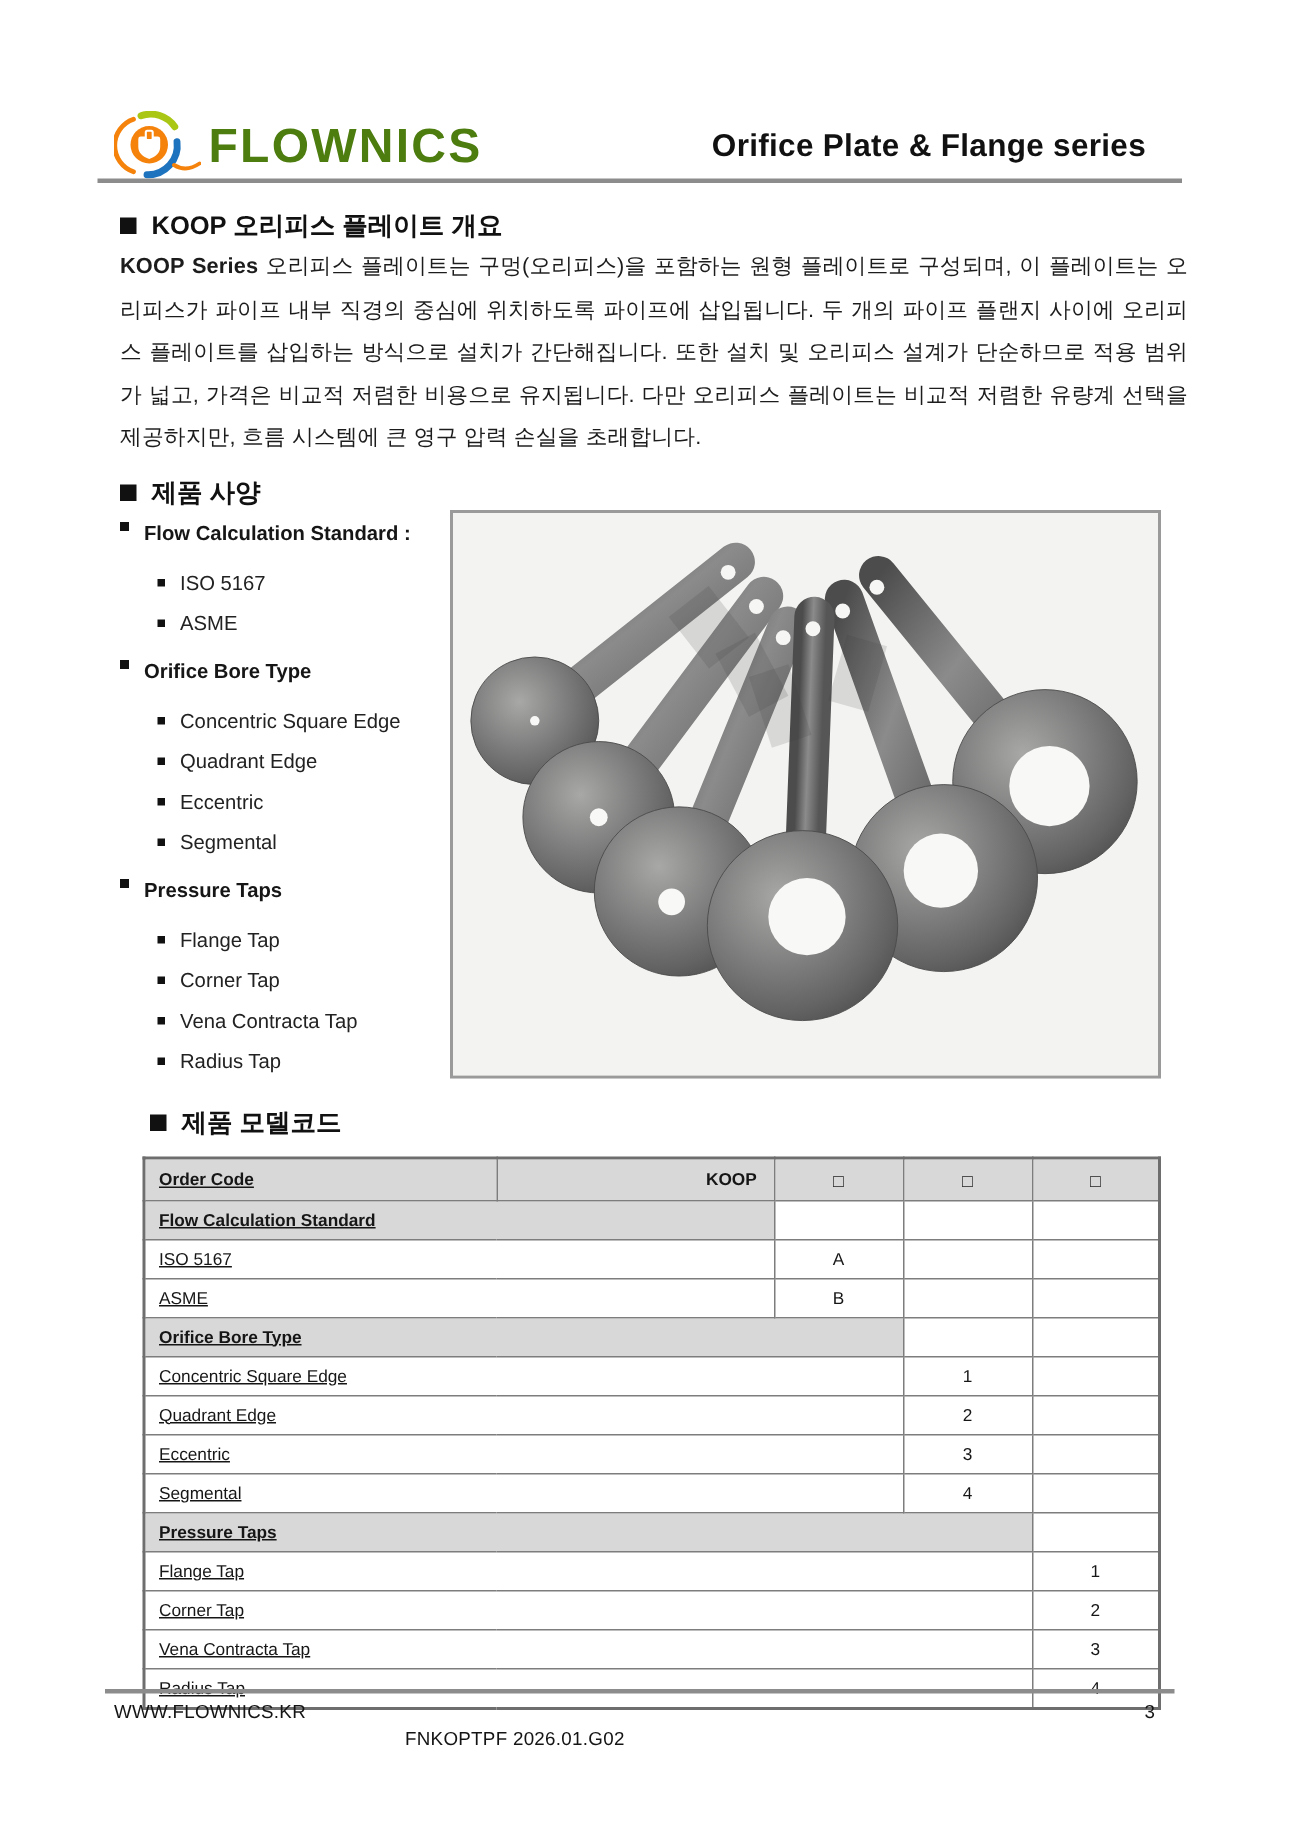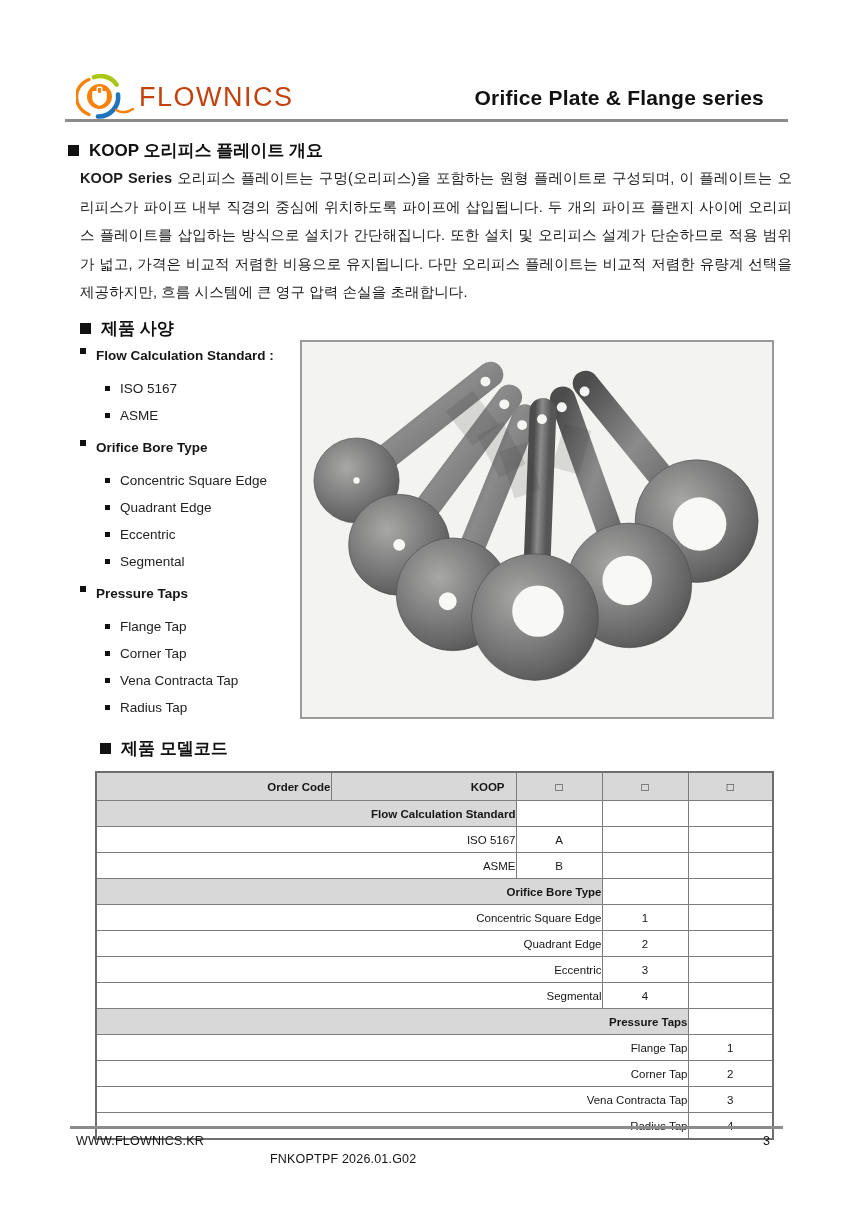--- a/index.html
+++ b/index.html
@@ -3,21 +3,21 @@
 <meta charset="utf-8">
 <style>
   html,body{margin:0;padding:0;background:#e8e8e8;}
   .page{
     position:relative;width:868px;height:1229px;background:#ffffff;
     margin:0 auto;overflow:hidden;
     font-family:"Liberation Sans","DejaVu Sans",sans-serif;color:#1b1b1b;
   }
   
   .logo{position:absolute;left:76px;top:74px;display:flex;align-items:center;gap:5px;}
-  .brand-text{font-size:27px;font-weight:400;letter-spacing:1.5px;color:#c2410c;line-height:46px;}
+  .brand-text{font-size:32px;font-weight:700;letter-spacing:1.5px;color:#4d7c0f;line-height:46px;}
   .doc-title{position:absolute;top:86px;right:104px;font-size:21px;font-weight:700;letter-spacing:0.2px;color:#111;text-align:right;}
   .header-rule{position:absolute;left:65px;right:80px;top:119px;height:3px;background:#8c8c8c;}
   
   .sec-head{position:absolute;display:flex;align-items:center;gap:10px;font-size:17px;font-weight:700;color:#111;}
   .sec-sq{width:11px;height:11px;background:#111;flex:0 0 auto;}
   
   .overview-body{position:absolute;left:80px;top:164px;width:712px;font-size:14.5px;line-height:28.6px;text-align:justify;color:#1c1c1c;letter-spacing:0.1px;}
   .overview-body b{font-weight:700;}
   
   .specs{position:absolute;left:80px;top:348px;width:235px;}
@@ -27,21 +27,21 @@
   .sq-b{width:6px;height:6px;background:#111;flex:0 0 auto;}
   .sq-s{width:5px;height:5px;background:#111;flex:0 0 auto;}
   
   .photo-box{position:absolute;left:300px;top:340px;width:474px;height:379px;border:2px solid #9a9a9a;background:#f3f3f1;box-sizing:border-box;}
   .photo-box svg{display:block;width:100%;height:100%;}
   
   .mc-table{position:absolute;left:95px;top:771px;width:677px;border-collapse:collapse;font-size:11.5px;color:#161616;border:2px solid #6e6e6e;table-layout:fixed;}
   .mc-table td{border:1px solid #7d7d7d;height:25px;padding:0;background:#ffffff;overflow:hidden;white-space:nowrap;}
   .mc-table tr.hdr td{height:27px;}
   .mc-table td.gray{background:#d8d8d8;}
-  .mc-table td.lbl{padding-left:9px;text-align:right;}
+  .mc-table td.lbl{padding-left:9px;text-align:left;text-decoration:underline;}
   .mc-table td.bold{font-weight:700;}
   .mc-table td.ctr{text-align:center;}
   .mc-table td.koop{text-align:right;padding-right:11px;font-weight:700;}
   .mc-table td.box{font-size:12px;text-align:center;color:#222;}
   
   .footer-rule{position:absolute;left:70px;right:85px;top:1126px;height:3px;background:#8c8c8c;}
   .footer-site{position:absolute;left:76px;top:1134px;font-size:12.5px;color:#141414;letter-spacing:0.2px;}
   .footer-doc{position:absolute;left:270px;top:1152px;font-size:12.5px;color:#141414;letter-spacing:0.2px;}
   .footer-page{position:absolute;left:763px;top:1134px;font-size:12.5px;color:#141414;}
 </style>
@@ -64,21 +64,21 @@
       <circle cx="23.5" cy="22.5" r="12.5" fill="#F5820B"></circle>
 
       <path d="M17.8,17 h11.4 a1.6,1.6 0 0 1 1.6,1.6 v5.2 c0,4.2 -2.9,6.6 -7.3,8.2 c-4.4,-1.6 -7.3,-4 -7.3,-8.2 v-5.2 a1.6,1.6 0 0 1 1.6,-1.6 z" fill="#ffffff"></path>
       <rect x="21.2" y="13.2" width="4.6" height="6.2" rx="1" fill="#F5820B" stroke="#ffffff" stroke-width="1.4"></rect>
     </svg>
     <span class="brand-text">FLOWNICS</span>
   </div>
   <div class="doc-title">Orifice Plate &amp; Flange series</div>
   <div class="header-rule"></div>
 
-  <div class="sec-head" style="left:68px;top:139px;">
+  <div class="sec-head" style="left:80px;top:139px;">
     <span class="sec-sq"></span>
     <span>KOOP 오리피스 플레이트 개요</span>
   </div>
   <div class="overview-body">
     <b>KOOP Series</b><span> 오리피스 플레이트는 구멍(오리피스)을 포함하는 원형 플레이트로 구성되며, 이 플레이트는 오리피스가 파이프 내부 직경의 중심에 위치하도록 파이프에 삽입됩니다. 두 개의 파이프 플랜지 사이에 오리피스 플레이트를 삽입하는 방식으로 설치가 간단해집니다. 또한 설치 및 오리피스 설계가 단순하므로 적용 범위가 넓고, 가격은 비교적 저렴한 비용으로 유지됩니다. 다만 오리피스 플레이트는 비교적 저렴한 유량계 선택을 제공하지만, 흐름 시스템에 큰 영구 압력 손실을 초래합니다.</span>
   </div>
 
   <div class="sec-head" style="left:80px;top:317px;">
     <span class="sec-sq"></span>
     <span>제품 사양</span>

